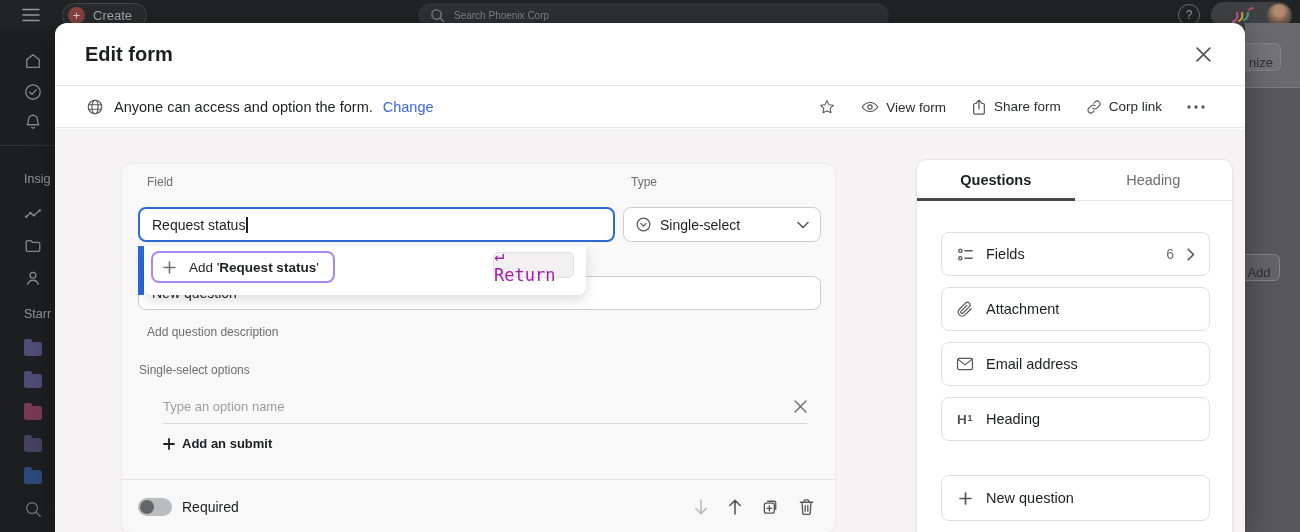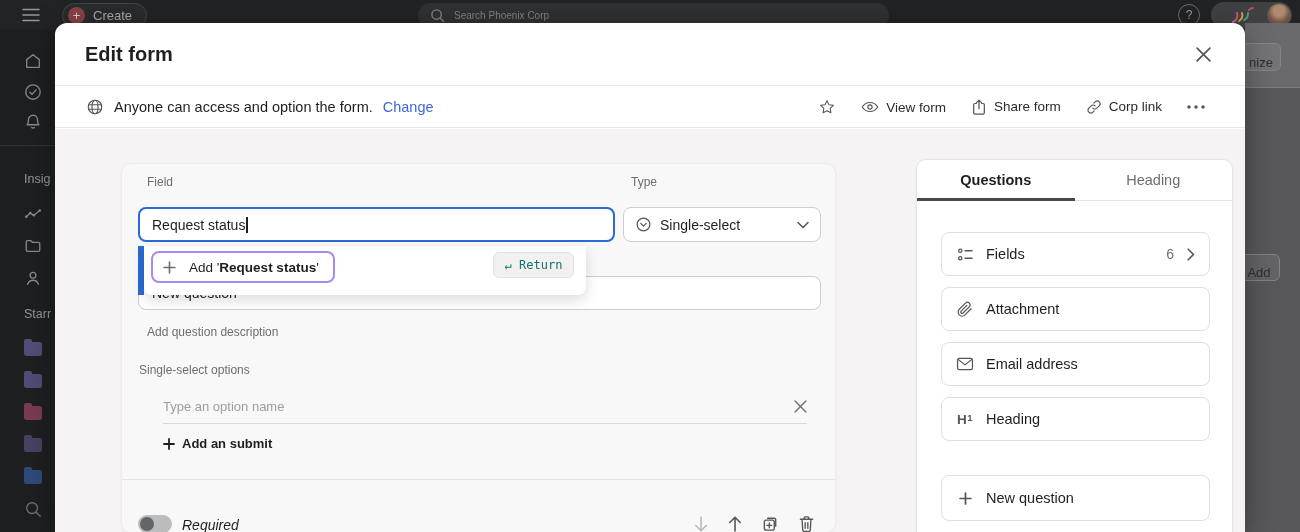--- a/index.html
+++ b/index.html
@@ -62,30 +62,30 @@
   .type-select { position:absolute; left:501px; top:43px; width:198px; height:35px; background:#fff; border:1px solid #cfcccc; border-radius:8px; display:flex; align-items:center; gap:8px; padding:0 11px; font-size:14px; color:#1e1f21; cursor:pointer; }
   .type-select .chev { margin-left:auto; color:#565557; }
   .type-select .ssicon { color:#565557; }
 
   .question-input { position:absolute; left:16px; top:112px; width:683px; height:34px; background:#fff; border:1px solid #cfcccc; border-radius:8px; display:flex; align-items:center; padding:0 13px; font-size:14px; color:#1e1f21; z-index:1; cursor:text; }
 
   .popup-strip { position:absolute; left:16px; top:82px; width:6px; height:49px; background:#2b6ad5; z-index:5; }
   .popup { position:absolute; left:22px; top:82px; width:442px; height:49px; background:#fff; border-radius:0 0 8px 8px; box-shadow:0 5px 14px rgba(0,0,0,.14); z-index:6; }
   .suggestion { position:absolute; left:7px; top:5px; height:32px; border:2px solid #a689f5; border-radius:8px; display:flex; align-items:center; gap:13px; padding:0 14px 0 10px; font-size:13.5px; color:#1e1f21; cursor:pointer; }
   .suggestion .plus { color:#6d6e6f; }
-  .kbd-hint { position:absolute; left:349px; top:6px; width:81px; height:26px; background:#f2f0f0; border:1px solid #e2e0e0; border-radius:6px; display:flex; align-items:center; justify-content:center; font-family:"DejaVu Sans Mono",monospace; font-size:12px; color:#0f766e; }
+  .kbd-hint { position:absolute; left:349px; top:6px; width:81px; height:26px; background:#f2f0f0; border:1px solid #e2e0e0; border-radius:6px; display:flex; align-items:center; justify-content:center; font-family:"DejaVu Sans Mono",monospace; font-size:17px; color:#a21caf; }
 
   .add-desc { position:absolute; left:25px; top:161px; font-size:12px; color:#6d6e6f; cursor:pointer; }
   .opts-label { position:absolute; left:17px; top:199px; font-size:12px; color:#6d6e6f; }
   .option-row { position:absolute; left:41px; top:226px; width:644px; height:34px; border-bottom:1px solid #d9d7d7; display:flex; align-items:center; }
   .option-ph { font-size:13px; color:#9c9d9f; cursor:text; flex:1; }
   .option-clear { color:#6d6e6f; cursor:pointer; }
   .add-option { position:absolute; left:41px; top:272px; display:flex; align-items:center; gap:7px; font-size:13px; font-weight:600; color:#1e1f21; cursor:pointer; }
   .card-divider { position:absolute; left:0; top:315px; width:713px; height:1px; background:#e5e3e3; }
-  .card-footer { position:absolute; left:0; top:316px; width:713px; height:53px; display:flex; align-items:flex-end; padding:0 20px 0 16px;font-style:italic; }
+  .card-footer { position:absolute; left:0; top:316px; width:713px; height:53px; display:flex; align-items:center; padding:0 20px 0 16px; }
   .toggle { width:34px; height:18px; border-radius:9px; background:#babcbe; position:relative; cursor:pointer; }
   .toggle .knob { position:absolute; left:2px; top:2px; width:14px; height:14px; border-radius:50%; background:#636568; }
   .required-lbl { margin-left:10px; font-size:14px; color:#1e1f21; }
   .footer-actions { margin-left:auto; display:flex; align-items:center; gap:18px; }
   .act-btn { cursor:pointer; color:#565557; }
   .act-btn.disabled { color:#bbb9b9; cursor:default; }
 
   
   .qpanel { position:absolute; left:861px; top:30px; width:317px; height:386px; background:#fff; border:1px solid #e6e4e4; border-radius:10px; box-shadow:0 1px 3px rgba(0,0,0,.05); }
   .tabs { display:flex; height:41px; border-bottom:1px solid #e6e4e4; }

